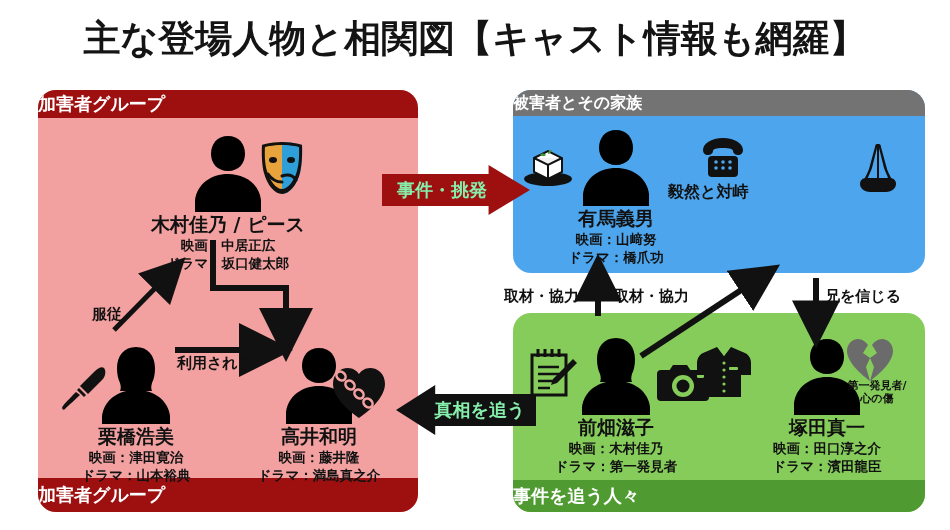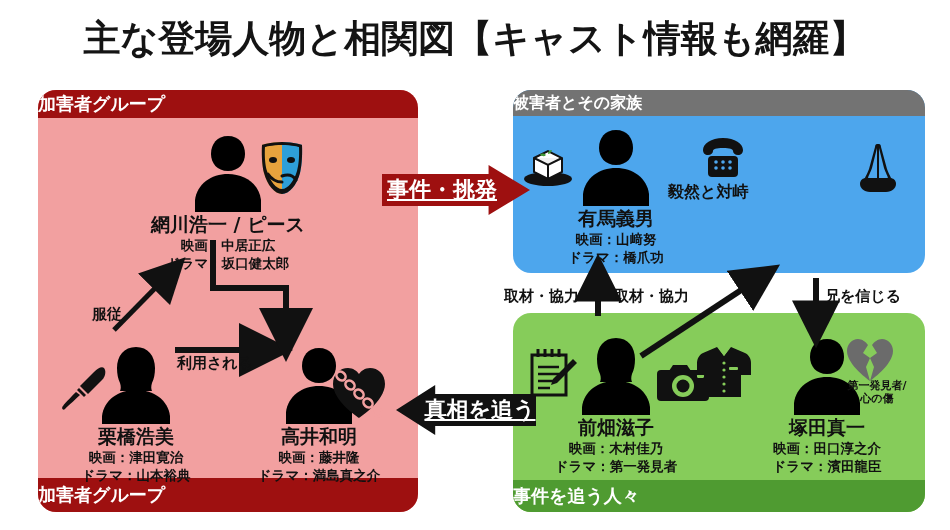--- a/index.html
+++ b/index.html
@@ -133,25 +133,24 @@
     text-align: center;
     white-space: nowrap;
   }
 
   
   .banner-arrow {
     position: absolute;
     display: flex;
     align-items: center;
     justify-content: center;
-    color: #ffffff;
-    font-weight: bold;
-    font-size: 22px;
-    white-space: nowrap;
-    text-decoration: underline;
+    color: #86efac;
+    font-weight: bold;
+    font-size: 18px;
+    white-space: nowrap;
   }
   #arrow-incident {
     left: 382px; top: 165px;
     width: 148px; height: 50px;
     background: #9e1010;
     clip-path: polygon(0 18%, 72% 18%, 72% 0, 100% 50%, 72% 100%, 72% 82%, 0 82%);
     padding-right: 28px;
   }
   #arrow-truth {
     left: 396px; top: 385px;
@@ -179,21 +178,21 @@
 
   <div class="panel-body">
 
     <div class="person" style="left:105px; top:14px; width:170px;">
       <div class="silhouette">
         <svg viewBox="0 0 74 80" width="74" height="80" aria-hidden="true">
           <path fill="#000000" d="M37 4c-11 0-17 8-17 18 0 9 6 17 17 17s17-8 17-17c0-10-6-18-17-18z"></path>
           <path fill="#000000" d="M37 42c-17 0-31 10-33 26 0 0 0 12 0 12h66s0-12 0-12c-2-16-16-26-33-26z"></path>
         </svg>
       </div>
-      <div class="person-name">網川浩一 / ピース</div>
+      <div class="person-name">木村佳乃 / ピース</div>
       <div class="person-role">映画：中居正広</div>
       <div class="person-role">ドラマ：坂口健太郎</div>
     </div>
 
     <div class="float-icon" style="left:218px; top:22px;">
       <svg width="52" height="56" viewBox="0 0 52 56" aria-hidden="true">
         <path fill="#e8a33d" d="M26 2C14 2 6 5 6 5s-1 16 2 28 11 21 18 21V2z"></path>
         <path fill="#2e9fd8" d="M26 2c12 0 20 3 20 3s1 16-2 28-11 21-18 21V2z"></path>
         <path fill="#111" d="M26 2c-12 0-20 3-20 3s-1 16 2 28 11 21 18 21 15-9 18-21 2-28 2-28-8-3-20-3zm0 3c10 0 17 2 17 2s1 14-2 24-9 18-15 18-12-8-15-18S9 7 9 7s7-2 17-2z"></path>
         <ellipse cx="17" cy="20" rx="4" ry="3" fill="#111"></ellipse>

